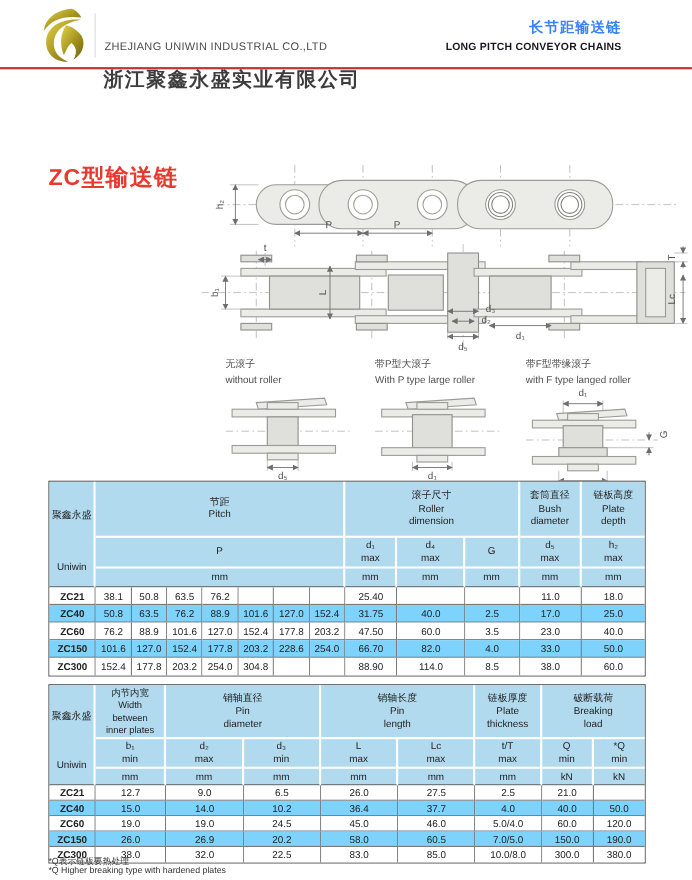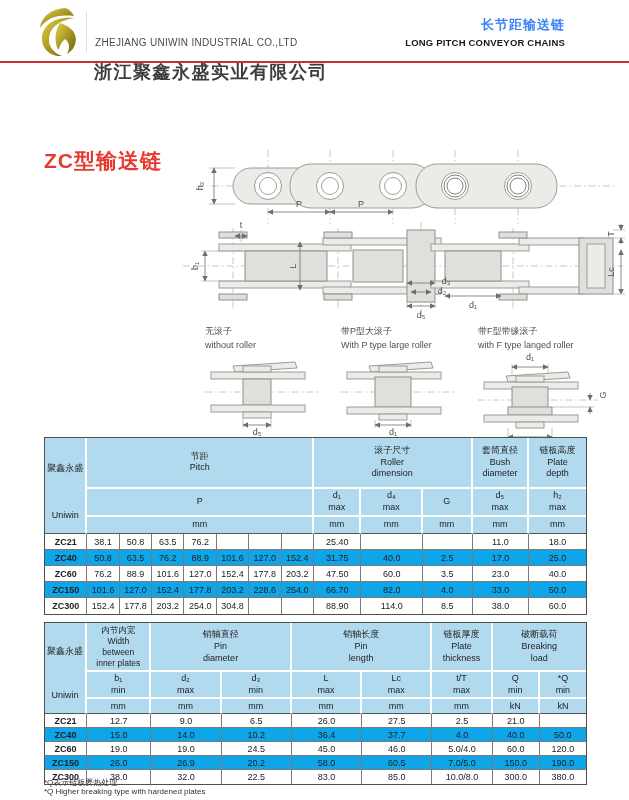--- a/index.html
+++ b/index.html
@@ -40,21 +40,21 @@
   tr.hdr-last .hc { border-bottom:1px solid #555; }
   td.corner { border-bottom:1px solid #555; vertical-align:top; }
   .corner .bzh { margin-top:13px; }
   .corner .ben { margin-top:24px; }
   .corner2 .bzh { margin-top:11px; }
   .corner2 .ben { margin-top:21px; }
   tbody td, tbody th { border-right:1px solid #7a7a7a; border-bottom:1px solid #7a7a7a; background:#fff; }
   tbody td:last-child, tbody th:last-child { border-right:none; }
   tbody tr:last-child td, tbody tr:last-child th { border-bottom:none; }
   tbody th { font-weight:bold; }
-  tr.alt td, tr.alt th { background:#0ea5e9; }
+  tr.alt td, tr.alt th { background:#7dd3fc; }
 
   .footnote { left:44px; font-size:8px; color:#333; }
 
   svg .plate { fill:#ebebe7; stroke:#9b9b97; stroke-width:1; }
   svg .metal { fill:#dfdfdb; stroke:#8f8f8b; stroke-width:1; }
   svg .cdash { stroke:#b7bbbb; stroke-width:0.8; stroke-dasharray:7 3 1.5 3; fill:none; }
   svg .dim   { stroke:#6e6e6e; stroke-width:0.8; fill:none; }
   svg .ext   { stroke:#aeaeaa; stroke-width:0.7; fill:none; }
 </style>
 </head>

